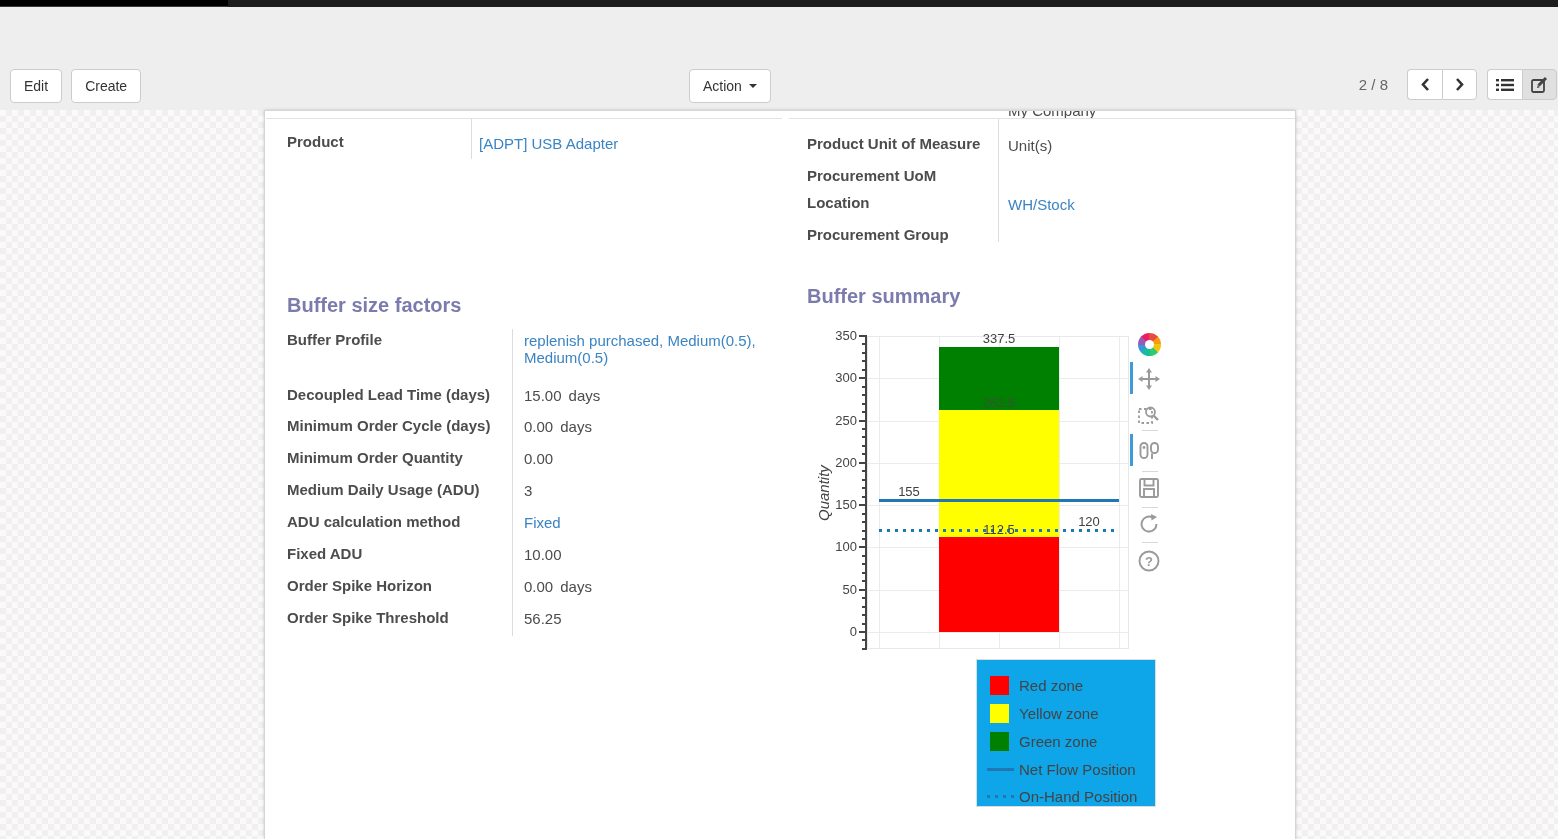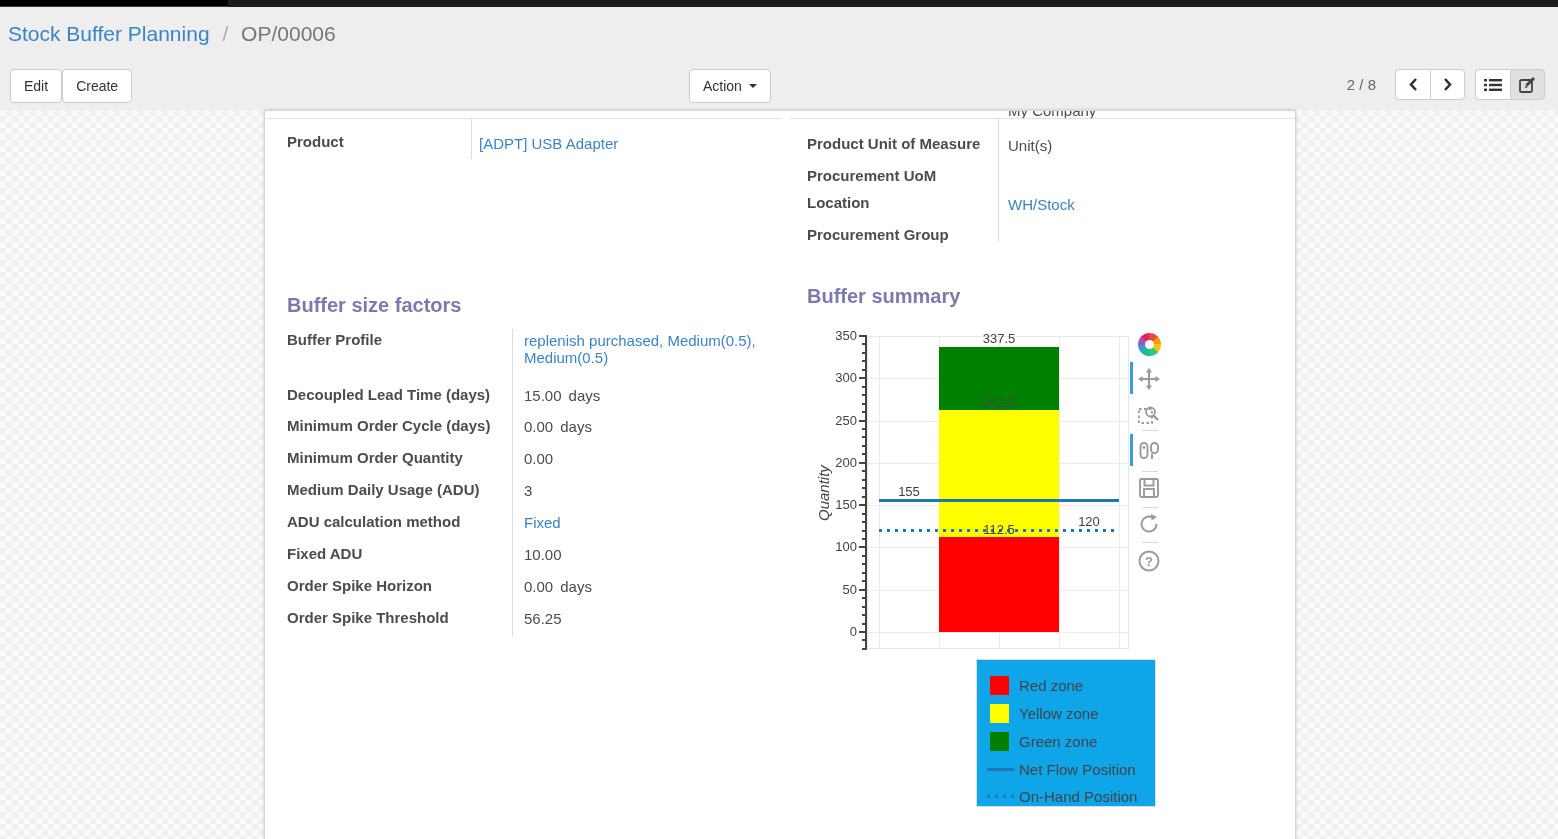--- a/index.html
+++ b/index.html
@@ -14,25 +14,25 @@
   
   .breadcrumb-bar { position:absolute; top:7px; left:0; width:100%; height:58px; padding:15px 0 0 8px; font-size:21px; }
   .bc-link { color:#3a84c4; text-decoration:none; cursor:pointer; }
   .bc-sep { color:#aaa; margin:0 7px; }
   .bc-current { color:#777; }
 
   
   .control-panel { position:absolute; top:65px; left:0; width:100%; height:45px; }
   .btn { background:#fff; border:1px solid #ccc; border-radius:4px; color:#333;
     font-size:14px; font-family:inherit; height:34px; padding:0 13px; cursor:pointer; }
-  .cp-left { position:absolute; left:10px; top:4px; display:flex; }
+  .cp-left { position:absolute; left:10px; top:4px; display:flex; gap:9px; }
   .action-btn { position:absolute; left:689px; top:4px; display:flex; align-items:center; gap:7px; }
   .caret { display:inline-block; width:0; height:0; border-left:4px solid transparent;
     border-right:4px solid transparent; border-top:4px solid #333; }
-  .pager { position:absolute; right:13px; top:4px; display:flex; align-items:center; }
+  .pager { position:absolute; right:1px; top:4px; display:flex; align-items:center; }
   .pager-count { font-size:15px; color:#666; margin-right:9px; }
   .btn-group { display:flex; margin-left:10px; }
   .btn-group button { background:#fff; border:1px solid #ccc; width:35px; height:31px;
     display:flex; align-items:center; justify-content:center; cursor:pointer; padding:0; }
   .btn-group button:first-child { border-radius:4px 0 0 4px; border-right:none; }
   .btn-group button:last-child { border-radius:0 4px 4px 0; }
   .btn-group button.active { background:#e0e0e0; }
 
   
   .content { position:absolute; top:110px; left:0; right:0; bottom:0;
@@ -93,25 +93,20 @@
 </style>
 </head>
 <body>
 
 <div class="screen">
 
   <div class="topbar">
     <div class="topbar-tab"></div>
   </div>
 
-  <div class="breadcrumb-bar">
-    <a class="bc-link">Stock Buffer Planning</a>
-    <span class="bc-sep">/</span>
-    <span class="bc-current">OP/00006</span>
-  </div>
 
   <div class="control-panel">
     <div class="cp-left">
       <button class="btn">Edit</button>
       <button class="btn">Create</button>
     </div>
     <button class="btn action-btn">
       <span>Action</span>
       <span class="caret"></span>
     </button>

